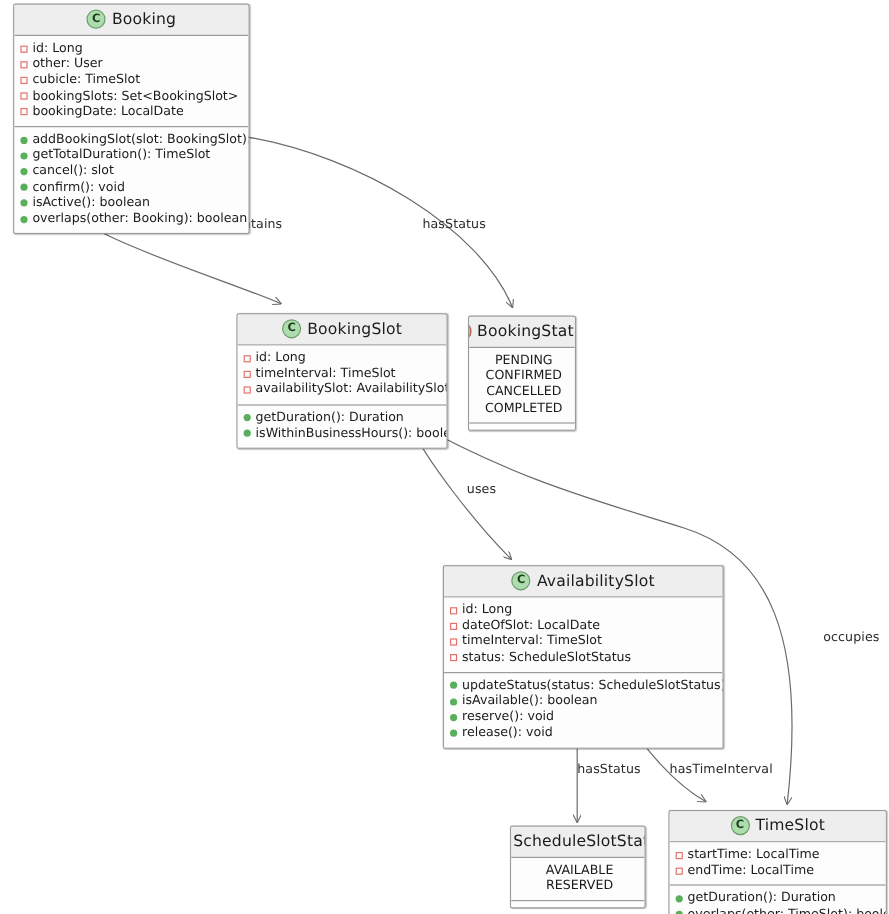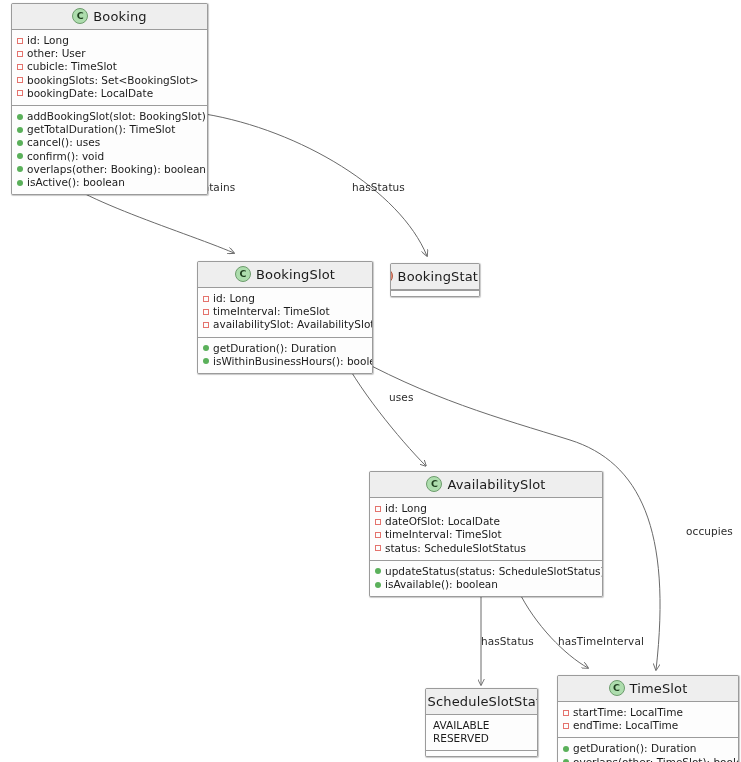--- a/index.html
+++ b/index.html
@@ -87,20 +87,21 @@
   .stereo-enum {
     background: #eb937d;
     border: 1px solid #b05a45;
     color: #46180e;
   }
 
   .compartment {
     box-sizing: border-box;
     padding: 4px 4px 5px 5px;
     background: #fdfdfd;
+    text-align: center;
   }
   .compartment + .compartment {
     border-top: 1px solid #9b9b9b;
   }
   .member {
     display: flex;
     align-items: center;
     gap: 4px;
     font-size: 10.5px;
     color: #1b1b1b;
@@ -160,21 +161,21 @@
         <path class="edge-path" d="M 339 349 C 355 385, 400 440, 426 466" marker-end="url(#arrowOpen)"></path>
         <path class="edge-path" d="M 340 349 C 430 400, 500 418, 570 440 C 640 462, 672 530, 656 670" marker-end="url(#arrowOpen)"></path>
         <path class="edge-path" d="M 481 590 L 481 685" marker-end="url(#arrowOpen)"></path>
         <path class="edge-path" d="M 518 590 C 535 625, 565 655, 588 668" marker-end="url(#arrowOpen)"></path>
       </g>
   </svg>
 
   <div id="edge-labels">
       <div class="edge-label" style="left: 190px; top: 181px;">contains</div>
       <div class="edge-label" style="left: 352px; top: 181px;">hasStatus</div>
-      <div class="edge-label" style="left: 389px; top: 391px;">uses</div>
+      <div class="edge-label" style="left: 389px; top: 402px;">uses</div>
       <div class="edge-label" style="left: 686px; top: 525px;">occupies</div>
       <div class="edge-label" style="left: 481px; top: 635px;">hasStatus</div>
       <div class="edge-label" style="left: 558px; top: 635px;">hasTimeInterval</div>
     </div>
   <div id="nodes">
       <div class="node" style="left: 11px; top: 3px; width: 197px;">
         <div class="node-header">
           <span class="stereo-icon stereo-class">C</span>
           <span class="node-title">Booking</span>
         </div>
@@ -204,33 +205,33 @@
           <div class="member">
             <span class="vis vis-public"></span>
             <span>addBookingSlot(slot: BookingSlot): void</span>
           </div>
           <div class="member">
             <span class="vis vis-public"></span>
             <span>getTotalDuration(): TimeSlot</span>
           </div>
           <div class="member">
             <span class="vis vis-public"></span>
-            <span>cancel(): uses</span>
+            <span>cancel(): slot</span>
           </div>
           <div class="member">
             <span class="vis vis-public"></span>
             <span>confirm(): void</span>
           </div>
           <div class="member">
             <span class="vis vis-public"></span>
+            <span>isActive(): boolean</span>
+          </div>
+          <div class="member">
+            <span class="vis vis-public"></span>
             <span>overlaps(other: Booking): boolean</span>
-          </div>
-          <div class="member">
-            <span class="vis vis-public"></span>
-            <span>isActive(): boolean</span>
           </div>
         </div>
       </div>
       <div class="node" style="left: 197px; top: 261px; width: 176px;">
         <div class="node-header">
           <span class="stereo-icon stereo-class">C</span>
           <span class="node-title">BookingSlot</span>
         </div>
         <div class="compartment">
           <div class="member">
@@ -255,20 +256,26 @@
             <span class="vis vis-public"></span>
             <span>isWithinBusinessHours(): boolean</span>
           </div>
         </div>
       </div>
       <div class="node" style="left: 390px; top: 263px; width: 90px;">
         <div class="node-header">
           <span class="stereo-icon stereo-enum">E</span>
           <span class="node-title">BookingStatus</span>
         </div>
+        <div class="compartment">
+          <div class="enum-const">PENDING</div>
+          <div class="enum-const">CONFIRMED</div>
+          <div class="enum-const">CANCELLED</div>
+          <div class="enum-const">COMPLETED</div>
+        </div>
         <div class="enum-tail"></div>
       </div>
       <div class="node" style="left: 369px; top: 471px; width: 234px;">
         <div class="node-header">
           <span class="stereo-icon stereo-class">C</span>
           <span class="node-title">AvailabilitySlot</span>
         </div>
         <div class="compartment">
           <div class="member">
             <span class="vis vis-private"></span>
@@ -289,20 +296,28 @@
         </div>
         <div class="compartment">
           <div class="member">
             <span class="vis vis-public"></span>
             <span>updateStatus(status: ScheduleSlotStatus): void</span>
           </div>
           <div class="member">
             <span class="vis vis-public"></span>
             <span>isAvailable(): boolean</span>
           </div>
+          <div class="member">
+            <span class="vis vis-public"></span>
+            <span>reserve(): void</span>
+          </div>
+          <div class="member">
+            <span class="vis vis-public"></span>
+            <span>release(): void</span>
+          </div>
         </div>
       </div>
       <div class="node" style="left: 425px; top: 688px; width: 113px;">
         <div class="node-header">
           <span class="stereo-icon stereo-enum">E</span>
           <span class="node-title">ScheduleSlotStatus</span>
         </div>
         <div class="compartment">
           <div class="enum-const">AVAILABLE</div>
           <div class="enum-const">RESERVED</div>

